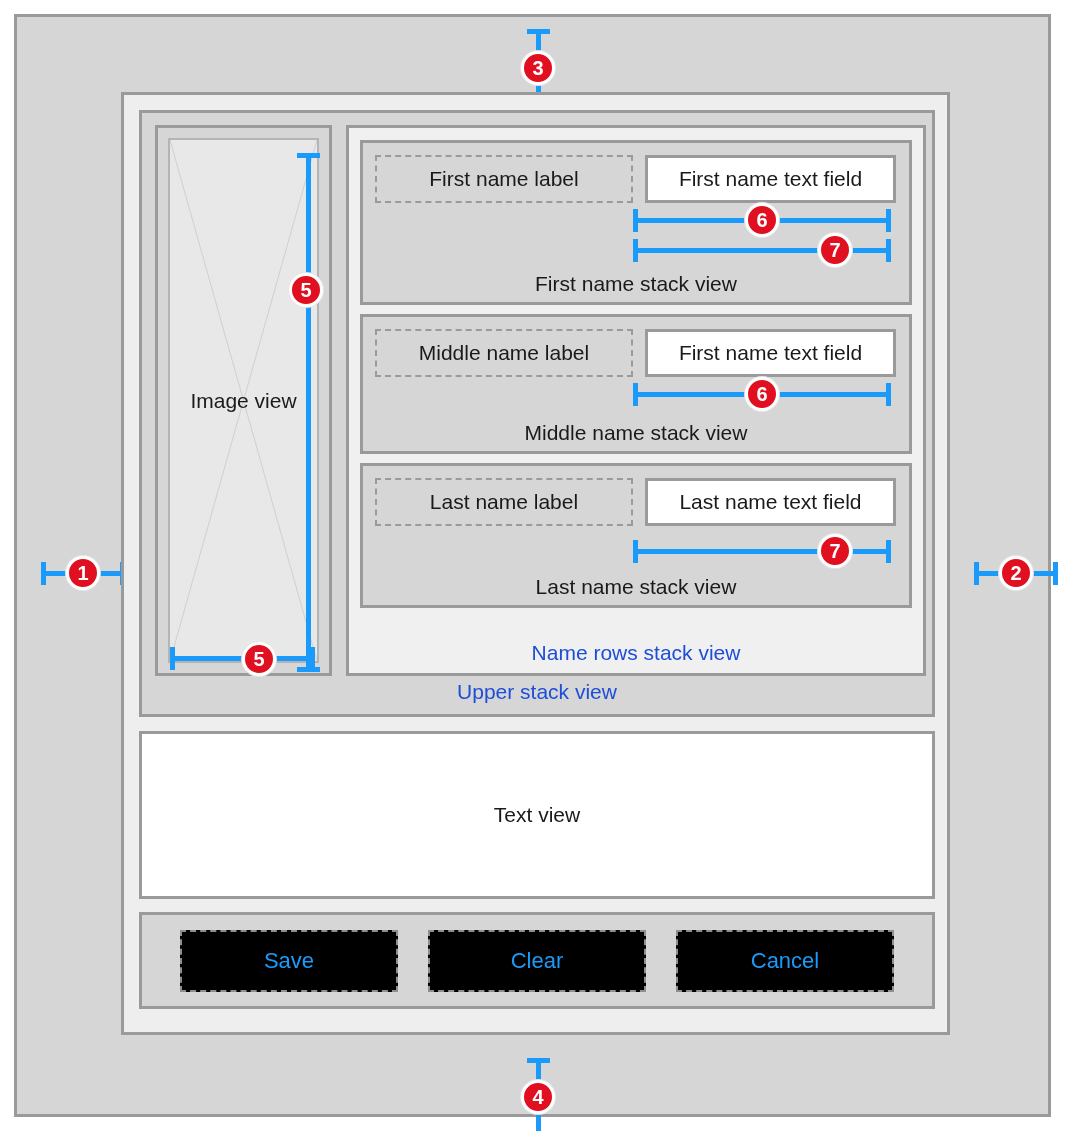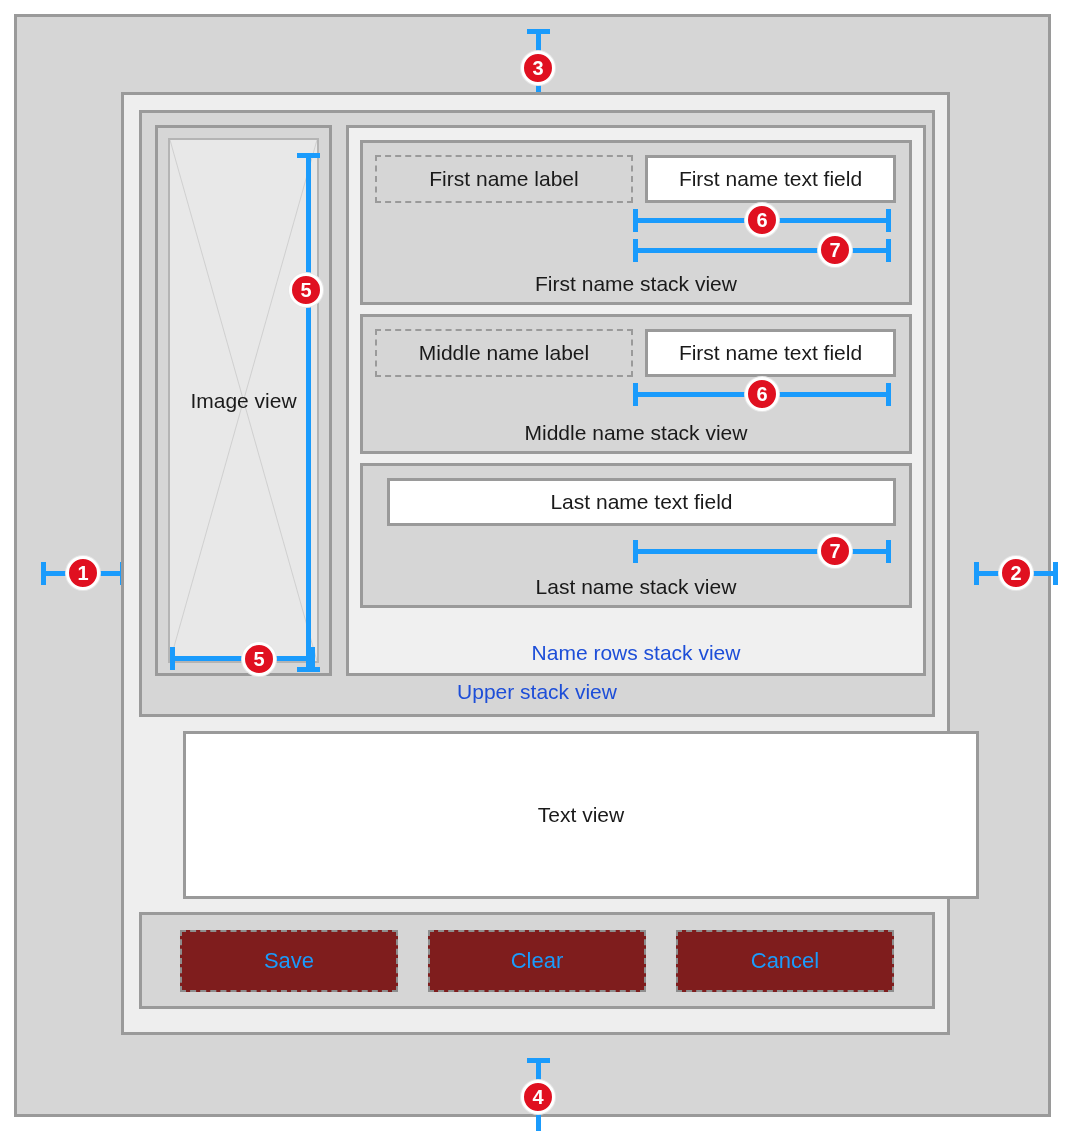--- a/index.html
+++ b/index.html
@@ -165,37 +165,37 @@
   }
 
   
   #text-view {
     position: absolute;
     left: 15px; top: 636px;
     width: 796px; height: 168px;
     background: #ffffff;
     border: 3px solid #9a9a9a;
     display: flex; align-items: center; justify-content: center;
-    font-size: 21px; color: #1a1a1a; margin-left: 44px;
+    font-size: 21px; color: #1a1a1a;
   }
 
   
   #button-bar {
     position: absolute;
     left: 15px; top: 817px;
     width: 796px; height: 97px;
     background: #d6d6d6;
     border: 3px solid #9a9a9a;
     display: flex; align-items: center; justify-content: space-between;
     padding: 0 38px;
   }
   .wire-button {
     width: 218px; height: 62px;
     border: 2px dashed #8e8e8e;
-    background: #7f1d1d;
+    background: #000000;
     color: #1a9bfc;
     font-size: 22px;
     display: flex; align-items: center; justify-content: center;
   }
 
   
   #marker-1 { position: absolute; left: 24px;  top: 554px; }
   #marker-2 { position: absolute; left: 957px; top: 554px; }
   #marker-3 { position: absolute; left: 519px; top: 12px;  }
   #marker-4 { position: absolute; left: 519px; top: 1041px;}
@@ -274,20 +274,21 @@
           </div>
 
           <div class="measure-h" style="left:270px; top:75px; width:258px;"></div>
           <div class="badge" style="left:382px; top:60px;">6</div>
 
           <div class="row-caption">Middle name stack view</div>
         </div>
 
         <div class="name-row" id="row-last">
           <div class="row-inner">
+            <div class="field-label">Last name label</div>
             <div class="field-gap"></div>
             <div class="text-field">Last name text field</div>
           </div>
 
           <div class="measure-h" style="left:270px; top:83px; width:258px;"></div>
           <div class="badge" style="left:455px; top:68px;">7</div>
 
           <div class="row-caption">Last name stack view</div>
         </div>
 

